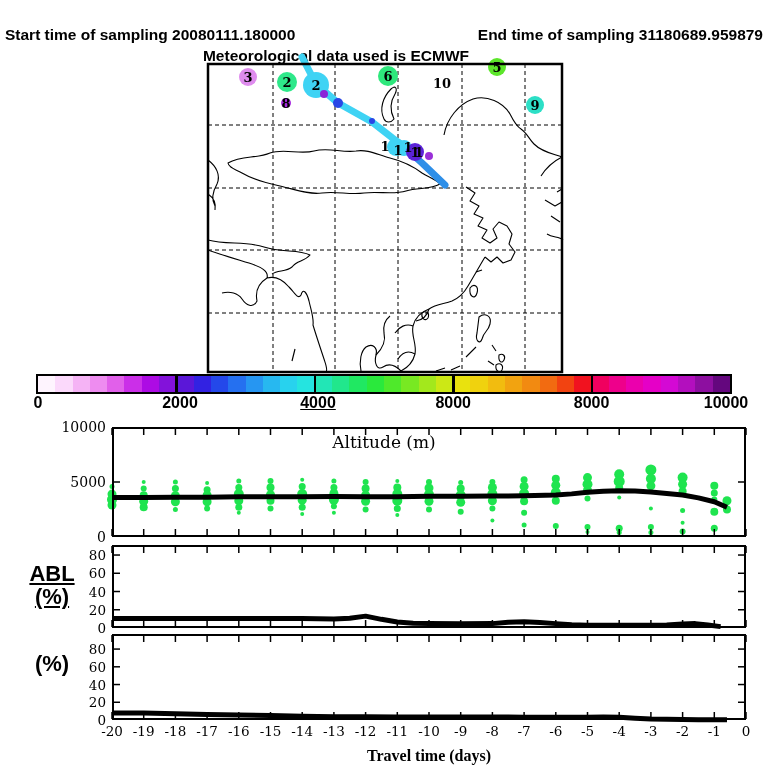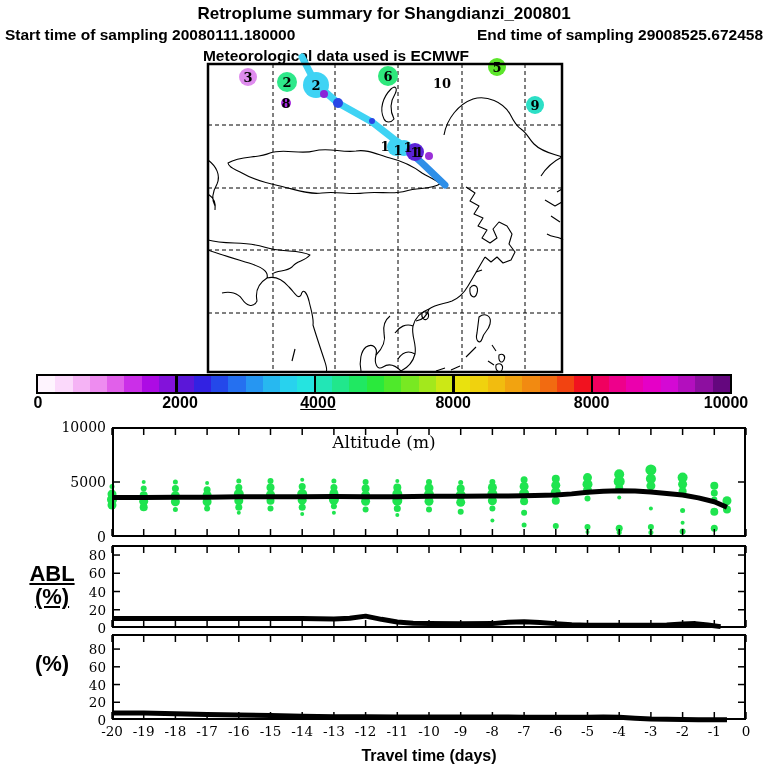--- a/index.html
+++ b/index.html
@@ -18,32 +18,31 @@
   #cbar .seg{flex:1 1 auto;height:100%;}
   .cbar-div{position:absolute;top:374px;width:2.5px;height:20px;background:#000;}
   .cbar-lab{position:absolute;top:394px;transform:translateX(-50%);
             font-size:16px;font-weight:bold;white-space:nowrap;}
   #cbar-title{position:absolute;left:36px;top:432px;width:696px;text-align:center;
               font-family:"DejaVu Serif",serif;font-size:17px;}
   .panel-label{position:absolute;left:0px;width:104px;text-align:center;
                font-size:22px;font-weight:bold;line-height:23px;}
   .chart-svg{position:absolute;left:112px;overflow:visible;}
   #xaxis-title{position:absolute;left:112px;top:747px;width:634px;text-align:center;
-               font-size:16px;font-weight:bold;}
+               font-size:16px;font-weight:bold;font-family:Liberation Serif, serif;}
   svg text{font-family:"DejaVu Serif",serif;}
 </style>
 </head>
 <body>
 
 <div id="page">
 
-  <div class="t1">Retroplume summary for Shangdianzi_200801</div>
   <div class="t2">
     <span>Start time of sampling 20080111.180000</span>
-    <span>End time of sampling 29008525.672458</span>
+    <span>End time of sampling 31180689.959879</span>
   </div>
   <div class="t3">Meteorological data used is ECMWF</div>
 
   <svg id="map-svg" width="354" height="308" viewBox="0 0 354 308">
       <g stroke="#000" stroke-width="1" stroke-dasharray="4,3">
         <line x1="65" y1="0" x2="65" y2="308"></line>
         <line x1="127" y1="0" x2="127" y2="308"></line>
         <line x1="190" y1="0" x2="190" y2="308"></line>
         <line x1="254" y1="0" x2="254" y2="308"></line>
         <line x1="317" y1="0" x2="317" y2="308"></line>

